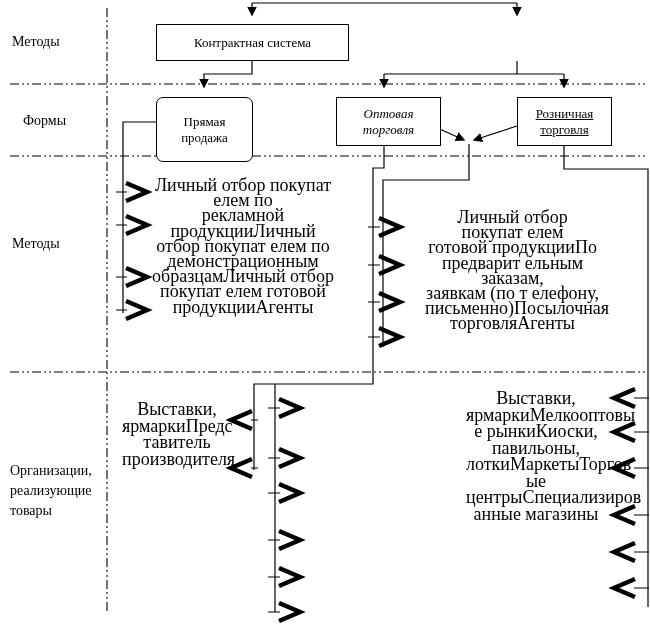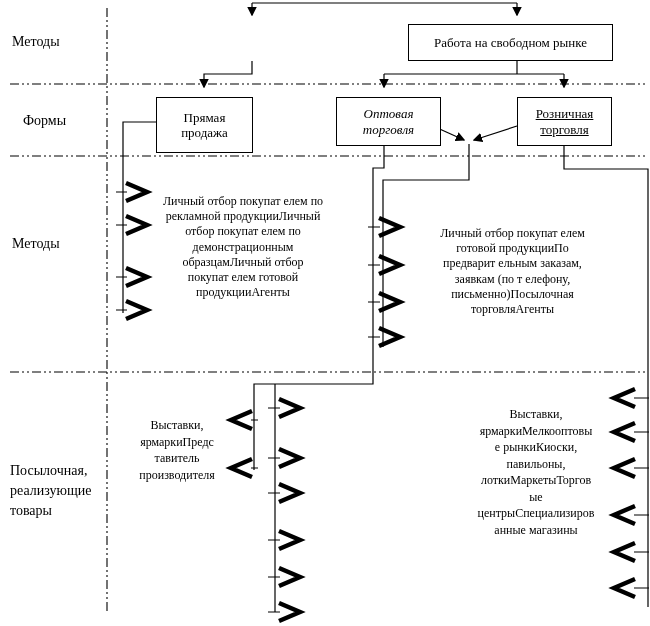--- a/index.html
+++ b/index.html
@@ -23,22 +23,21 @@
   }
   .node {
     position:absolute; box-sizing:border-box;
     border:1.5px solid var(--line);
     display:flex; align-items:center; justify-content:center;
     text-align:center; font-size:13px; line-height:15.5px;
     white-space:pre-line; background:var(--bg);
   }
   .tblock {
     position:absolute; text-align:center; white-space:pre-line;
-    font-size:12px;
-    margin-top:16px;
+    font-size:18px;
   }
   .methods { line-height:15.2px; }
   .orgs    { line-height:16.5px; }
 </style>
 </head>
 <body>
 
 <div id="canvas">
 
   <svg id="wires" viewBox="0 0 650 626" xmlns="http://www.w3.org/2000/svg">
@@ -87,27 +86,27 @@
     <path class="ln" d="M251 420 H258 M251 468 H258"></path>
     <path class="chev" d="M252 411 L231 420 L252 429 M252 459 L231 468 L252 477"></path>
 
     <path class="ln" d="M634 398 H649 M634 432 H649 M634 468 H649 M634 515 H649 M634 552 H649 M634 588 H649"></path>
     <path class="chev" d="M635 389 L614 398 L635 407 M635 423 L614 432 L635 441 M635 459 L614 468 L635 477 M635 506 L614 515 L635 524 M635 543 L614 552 L635 561 M635 579 L614 588 L635 597"></path>
   </svg>
 
   <div class="rowlabel" style="left:12px; top:32px;">Методы</div>
   <div class="rowlabel" style="left:23px; top:111px;">Формы</div>
   <div class="rowlabel" style="left:12px; top:234px;">Методы</div>
-  <div class="rowlabel" style="left:10px; top:461px;">Посылочная,
+  <div class="rowlabel" style="left:10px; top:461px;">Организации,
 реализующие
 товары</div>
 
-  <div class="node" style="left:408px; top:24px; width:205px; height:37px;">Работа на свободном рынке</div>
+  <div class="node" style="left:156px; top:24px; width:193px; height:37px;">Контрактная система</div>
 
-  <div class="node" style="left:156px; top:97px; width:97px; height:56px;">Прямая
+  <div class="node" style="left:156px; top:97px; width:97px; height:65px;border-radius:7px;">Прямая
 продажа</div>
   <div class="node" style="left:336px; top:97px; width:105px; height:49px;font-style:italic;">Оптовая
 торговля</div>
   <div class="node" style="left:517px; top:97px; width:95px; height:49px;text-decoration:underline;">Розничная
 торговля</div>
 
   <div class="tblock methods" style="left:148px; top:178px; width:190px;">Личный отбор покупат елем по
 рекламной продукцииЛичный
 отбор покупат елем по
 демонстрационным

